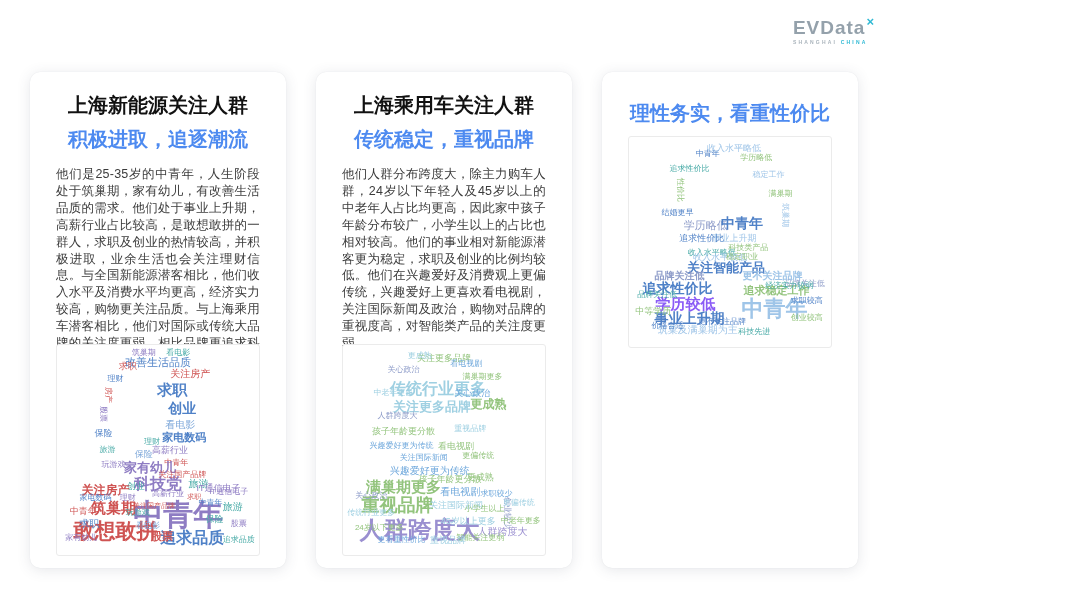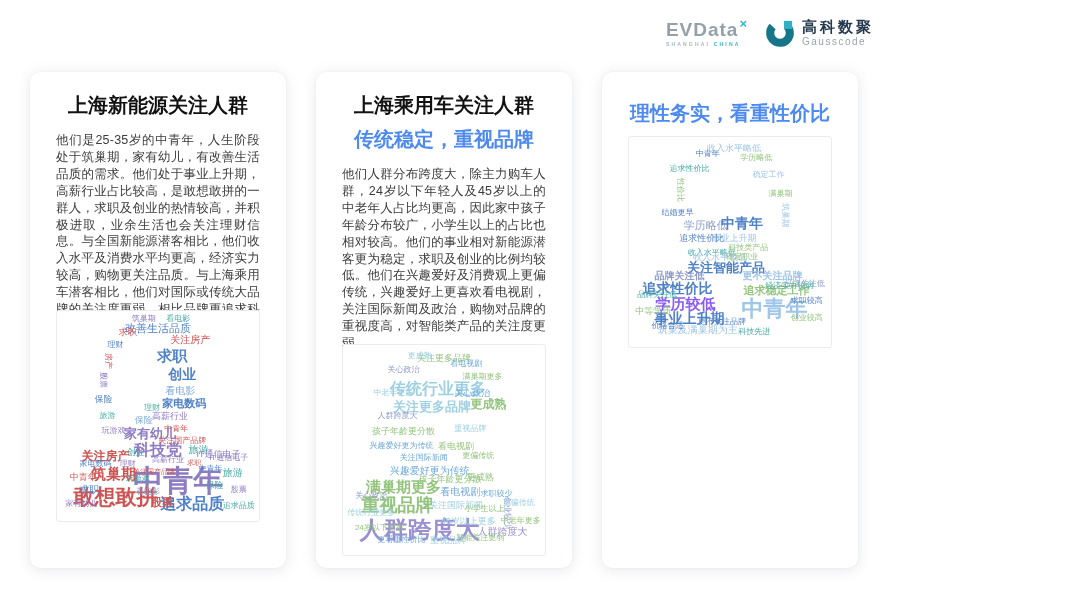--- a/index.html
+++ b/index.html
@@ -83,36 +83,27 @@
     <div class="evdata">
       <div class="evdata-row">
         <span class="evdata-text">EVData</span>
         <span class="evdata-mark">×</span>
       </div>
       <div class="evdata-sub">
         <span class="s1">SHANGHAI</span>
         <span class="s2">CHINA</span>
       </div>
     </div>
-    <div class="gausscode">
-      <svg class="gc-mark" viewBox="0 0 26 26">
-        <circle cx="13" cy="13" r="8.5" fill="none" stroke="#17758a" stroke-width="7" stroke-dasharray="40 14" transform="rotate(-50 13 13)"></circle>
-        <rect x="16.5" y="2.5" width="7" height="7" fill="#2fb0c4"></rect>
-      </svg>
-      <div class="gc-text">
-        <span class="gc-name">高科数聚</span>
-        <span class="gc-sub">Gausscode</span>
-      </div>
-    </div>
   </div>
 
   <div class="cards">
 
     <div class="card">
       <div class="card-title">上海新能源关注人群</div>
+      <div class="card-subtitle">积极进取，追逐潮流</div>
       <div class="card-body">他们是25-35岁的中青年，人生阶段处于筑巢期，家有幼儿，有改善生活品质的需求。他们处于事业上升期，高薪行业占比较高，是敢想敢拼的一群人，求职及创业的热情较高，并积极进取，业余生活也会关注理财信息。与全国新能源潜客相比，他们收入水平及消费水平均更高，经济实力较高，购物更关注品质。与上海乘用车潜客相比，他们对国际或传统大品牌的关注度更弱，相比品牌更追求科技潮流。</div>
       <div class="cloud-box">
           <span style="left: 50%; top: 8%; font-size: 11px; color: rgb(79, 129, 199);">改善生活品质</span>
           <span style="left: 35%; top: 10%; font-size: 9px; color: rgb(207, 83, 82);">求职</span>
           <span style="left: 43%; top: 4%; font-size: 8px; color: rgb(142, 124, 195);">筑巢期</span>
           <span style="left: 60%; top: 4%; font-size: 8px; color: rgb(69, 169, 165);">看电影</span>
           <span style="left: 66%; top: 14%; font-size: 10px; color: rgb(207, 83, 82);">关注房产</span>
           <span class="bold" style="left: 57%; top: 21%; font-size: 15px; color: rgb(79, 129, 199);">求职</span>
           <span style="left: 29%; top: 16%; font-size: 8px; color: rgb(79, 129, 199);">理财</span>
           <span style="left: 25%; top: 24%; font-size: 8px; color: rgb(207, 83, 82); transform: translate(-50%, -50%) rotate(90deg);">房产</span>

